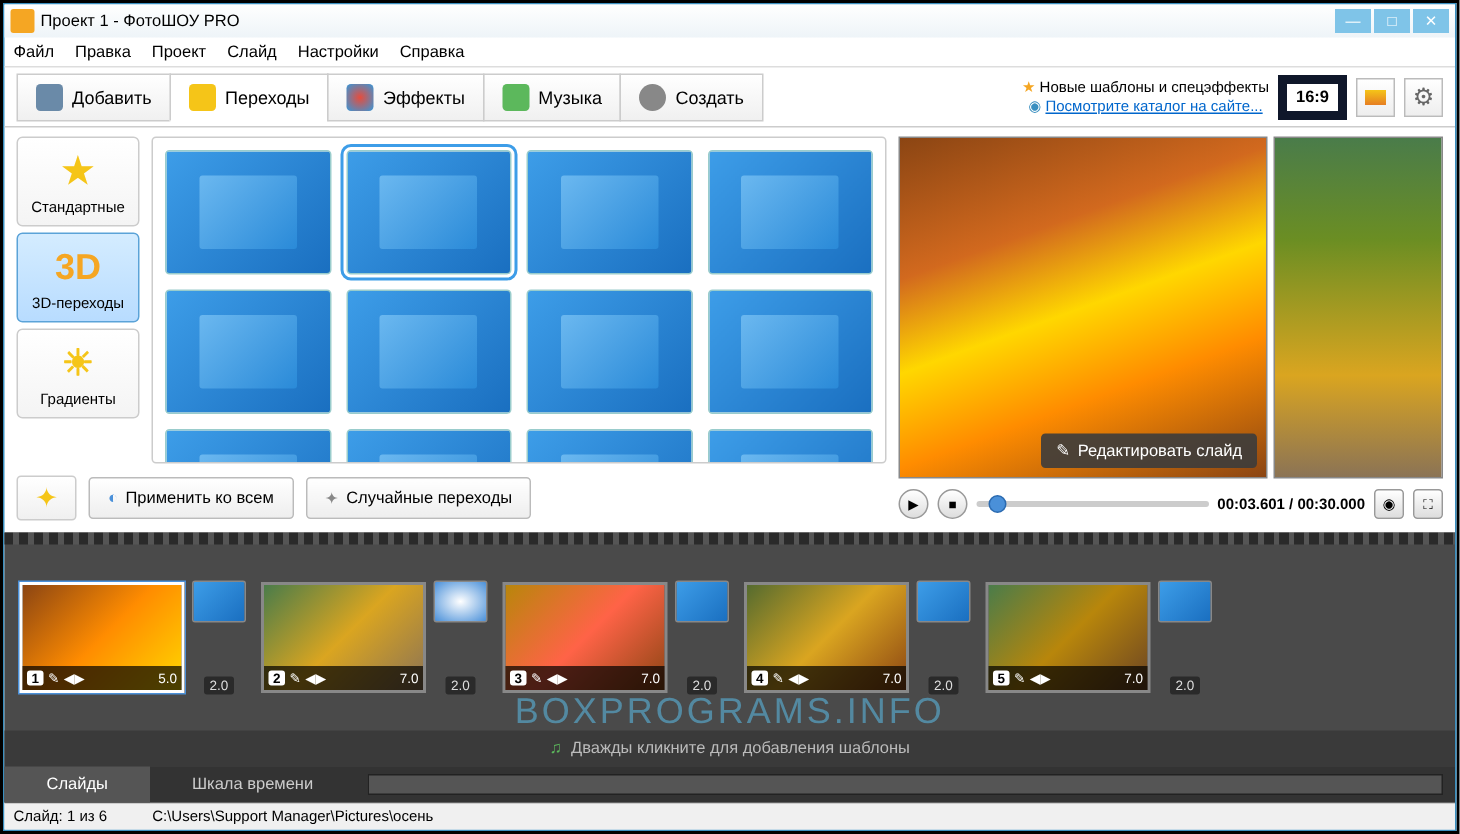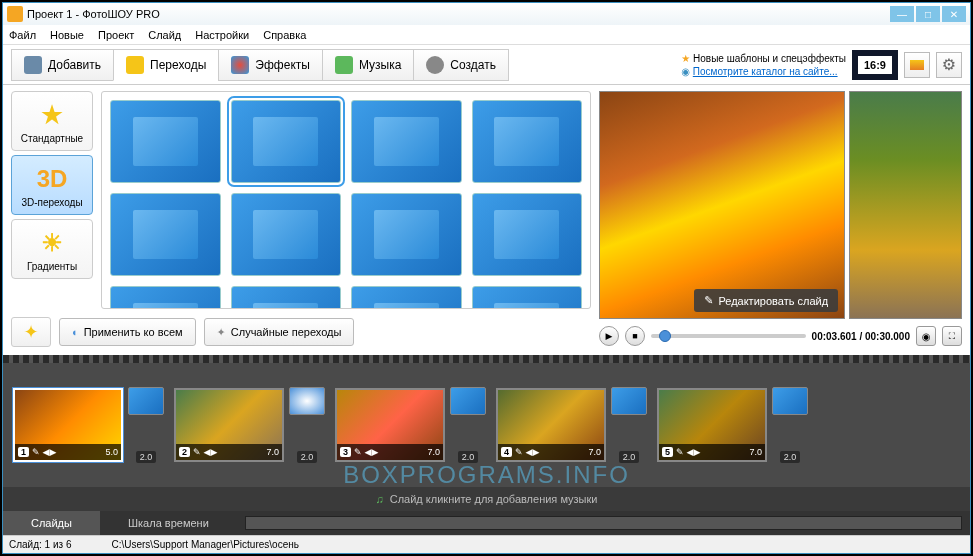--- a/index.html
+++ b/index.html
@@ -8,21 +8,21 @@
 .titlebar { height: 22px; background: linear-gradient(#fff,#eef4f8); display: flex; align-items: center; padding: 0 4px; font-size: 11px; }
 .titlebar .icon { width: 16px; height: 16px; background: #f5a623; border-radius: 2px; margin-right: 4px; }
 .winbtns { margin-left: auto; display: flex; gap: 2px; }
 .winbtns div { width: 24px; height: 16px; background: #7fc4e8; display: flex; align-items: center; justify-content: center; font-size: 10px; color: #fff; cursor: pointer; }
 .menubar { height: 20px; display: flex; align-items: center; padding: 0 6px; font-size: 11px; gap: 14px; border-bottom: 1px solid #ddd; }
 .menubar span { cursor: pointer; }
 .toolbar-row { height: 40px; display: flex; align-items: center; padding: 4px 8px; border-bottom: 1px solid #ccc; gap: 0; }
 .tab { height: 32px; padding: 0 12px; display: flex; align-items: center; gap: 6px; font-size: 12px; border: 1px solid #ccc; background: linear-gradient(#fff,#f0f0f0); cursor: pointer; margin-right: -1px; }
 .tab.active { background: #fff; border-bottom: 1px solid #fff; }
 .tab-icon { width: 18px; height: 18px; border-radius: 3px; }
-.toolbar-right { margin-left: auto; display: flex; align-items: center; gap: 6px; }
+.toolbar-right { margin-left: auto; display: flex; align-items: center; gap: 6px; text-align: center; }
 .promo { font-size: 10px; line-height: 13px; }
 .promo a { color: #0066cc; text-decoration: underline; cursor: pointer; margin-top: 30px; }
 .aspect-btn { border: 6px solid #0f172a; padding: 3px 6px; font-size: 11px; font-weight: bold; background: #fff; cursor: pointer; }
 .sq-btn { width: 26px; height: 26px; border: 1px solid #bbb; background: linear-gradient(#fff,#eee); cursor: pointer; display: flex; align-items: center; justify-content: center; }
 .main-area { flex: 1; display: flex; min-height: 0; }
 .left-panel { width: 596px; display: flex; flex-direction: column; padding: 6px 8px; }
 .browse-row { flex: 1; display: flex; gap: 8px; min-height: 0; }
 .cat-col { width: 82px; display: flex; flex-direction: column; gap: 4px; }
 .cat-btn { height: 60px; border: 1px solid #ccc; border-radius: 4px; background: linear-gradient(#fff,#f4f4f4); display: flex; flex-direction: column; align-items: center; justify-content: center; font-size: 10px; cursor: pointer; gap: 2px; }
 .cat-btn.active { background: linear-gradient(#d4ecff,#b8dcff); border-color: #5ba3d8; }
@@ -54,40 +54,40 @@
 .slide-bar .num { background: #fff; color: #000; padding: 0 3px; border-radius: 2px; font-weight: bold; }
 .slide-bar .dur { margin-left: auto; }
 .trans-chip { width: 40px; display: flex; flex-direction: column; align-items: center; gap: 2px; }
 .trans-mini { width: 36px; height: 28px; border: 1px solid #888; border-radius: 2px; }
 .trans-dur { font-size: 9px; color: #ddd; background: #2a2a2a; padding: 1px 4px; border-radius: 2px; margin-top: 34px; }
 .music-track { height: 24px; background: #3a3a3a; color: #bbb; font-size: 11px; display: flex; align-items: center; justify-content: center; gap: 6px; }
 .bottom-tabs { height: 24px; background: #333; display: flex; align-items: center; }
 .btab { padding: 0 28px; height: 100%; display: flex; align-items: center; font-size: 11px; color: #ccc; cursor: pointer; }
 .btab.active { background: #555; color: #fff; }
 .hscroll { flex: 1; height: 14px; margin: 0 8px; background: #555; border: 1px solid #222; }
-.statusbar { height: 18px; background: #f0f0f0; border-top: 1px solid #ccc; display: flex; align-items: center; font-size: 10px; padding: 0 6px; gap: 40px; }
+.statusbar { height: 18px; background: #f0f0f0; border-top: 1px solid #ccc; display: flex; align-items: center; font-size: 10px; padding: 0 6px; gap: 30px; }
 .watermark { position: absolute; bottom: 46px; left: 50%; transform: translateX(-50%); font-size: 24px; font-weight: normal; color: rgba(90,180,220,0.6); letter-spacing: 2px; pointer-events: none; font-family: Arial; }
 </style>
 </head>
 <body>
 
 <div class="window">
   <div class="titlebar">
     <div class="icon"></div>
     <span>Проект 1 - ФотоШОУ PRO</span>
     <div class="winbtns">
       <div>—</div>
       <div>□</div>
       <div>✕</div>
     </div>
   </div>
 
   <div class="menubar">
     <span>Файл</span>
-    <span>Новые</span>
+    <span>Правка</span>
     <span>Проект</span>
     <span>Слайд</span>
     <span>Настройки</span>
     <span>Справка</span>
   </div>
 
   <div class="toolbar-row">
     <div class="tab">
         <div class="tab-icon" style="background:#6a8aa8"></div>
         <span>Добавить</span>
@@ -270,21 +270,21 @@
             </div>
     </div>
     <div class="trans-chip">
       <div class="trans-mini" style="background:linear-gradient(135deg,#3d9de8,#1a6fc0)"></div>
       <div class="trans-dur">2.0</div>
     </div>
         </div>
       </div>
     <div class="music-track">
         <span style="color:#5cb85c">♫</span>
-        <span>Слайд кликните для добавления музыки</span>
+        <span>Дважды кликните для добавления шаблоны</span>
       </div>
     <div class="bottom-tabs">
       <div class="btab active">Слайды</div>
       <div class="btab">Шкала времени</div>
       <div class="hscroll"></div>
     </div>
     <div class="watermark">BOXPROGRAMS.INFO</div>
   </div>
 
   <div class="statusbar">

